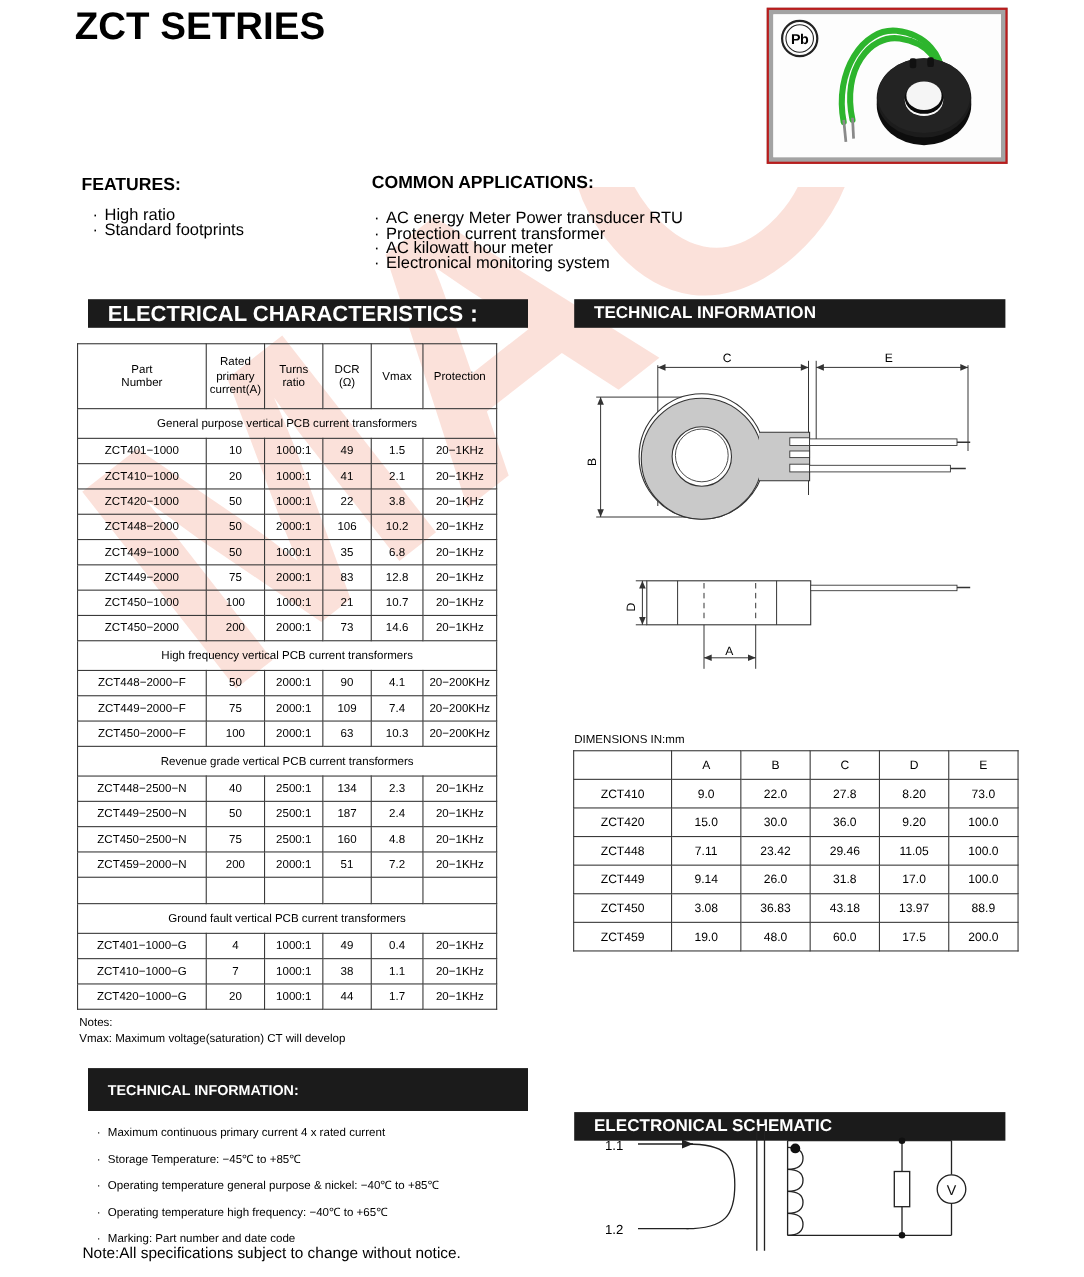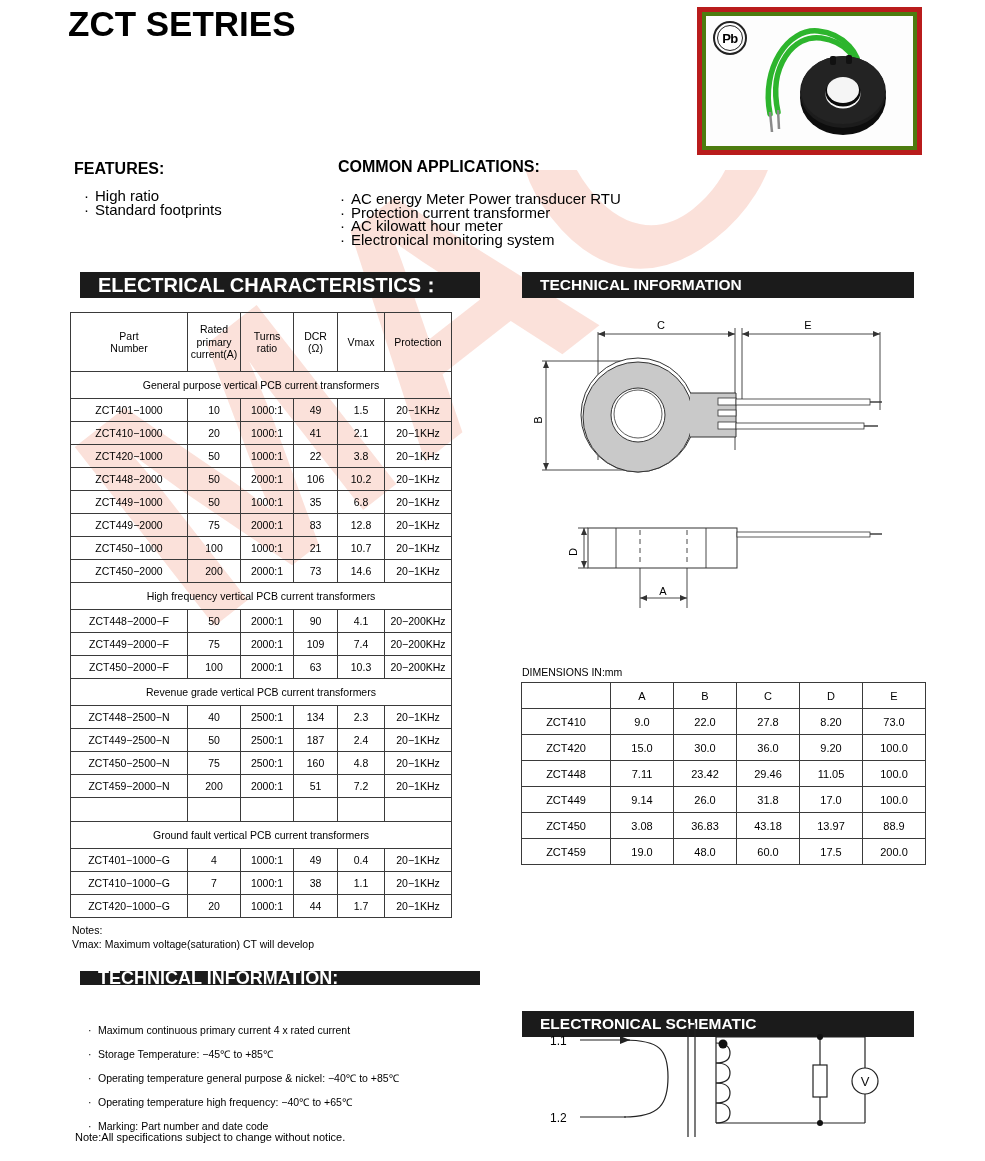--- a/index.html
+++ b/index.html
@@ -40,22 +40,22 @@
 
   
   .title {
     position:absolute; left:68px; top:4px;
     font-size:35px; font-weight:bold;
     letter-spacing:0px;
   }
   .photo-box {
     position:absolute; left:697px; top:7px;
     width:215px; height:138px;
-    border:5px solid #b91c1c;
-    background:#4d7c0f;
+    border:2px solid #b91c1c;
+    background:#a3a3a3;
     overflow:hidden;
   }
   .photo-inner { position:absolute; inset:4px; background:#fff; }
   .pb-logo {
     position:absolute; left:11px; top:9px;
     width:30px; height:30px;
     border:2px solid #222; border-radius:50%;
     display:flex; align-items:center; justify-content:center;
   }
   .pb-logo::before{
@@ -80,21 +80,21 @@
   
   .banner {
     position:absolute;
     background:#1b1b1b; color:#fff;
     font-weight:bold;
     display:flex; align-items:center;
   }
   .banner span { padding-left:18px; }
   #b-elec { left:80px;  top:272px; width:400px; height:26px; font-size:20px; }
   #b-tech { left:522px; top:272px; width:392px; height:26px; font-size:15.5px; }
-  #b-tech2{ left:80px;  top:971px; width:400px; height:14px; font-size:18px;text-align:right; }
+  #b-tech2{ left:80px;  top:971px; width:400px; height:39px; font-size:13px;text-align:right; }
   #b-sch  { left:522px; top:1011px; width:392px; height:26px; font-size:15.5px; }
 
   
   .spec {
     position:absolute; left:70px; top:312px;
     border-collapse:collapse;
     font-size:10.5px;
   }
   .spec td, .spec th {
     border:1px solid #3a3a3a;
@@ -129,21 +129,21 @@
     border-collapse:collapse; font-size:11px;
   }
   .dims td { border:1px solid #3a3a3a; text-align:center; height:25px; padding:0; font-weight:normal; }
   .dims .d0 { width:88px; }
   .dims .dx { width:62px; }
 
   
   .tinfo { position:absolute; left:88px; top:1018px; font-size:10.5px; line-height:24px; }
   .tinfo div { white-space:nowrap; }
   .tinfo .dot { display:inline-block; width:10px; }
-  .tnote { position:absolute; left:75px; top:1131px; font-size:11px; }
+  .tnote { position:absolute; left:75px; top:1131px; font-size:14px; }
 
   
   .schem { position:absolute; left:520px; top:1005px; width:400px; height:150px; }
 </style>
 </head>
 <body>
 
 <div class="page">
 
   <div class="watermark">

